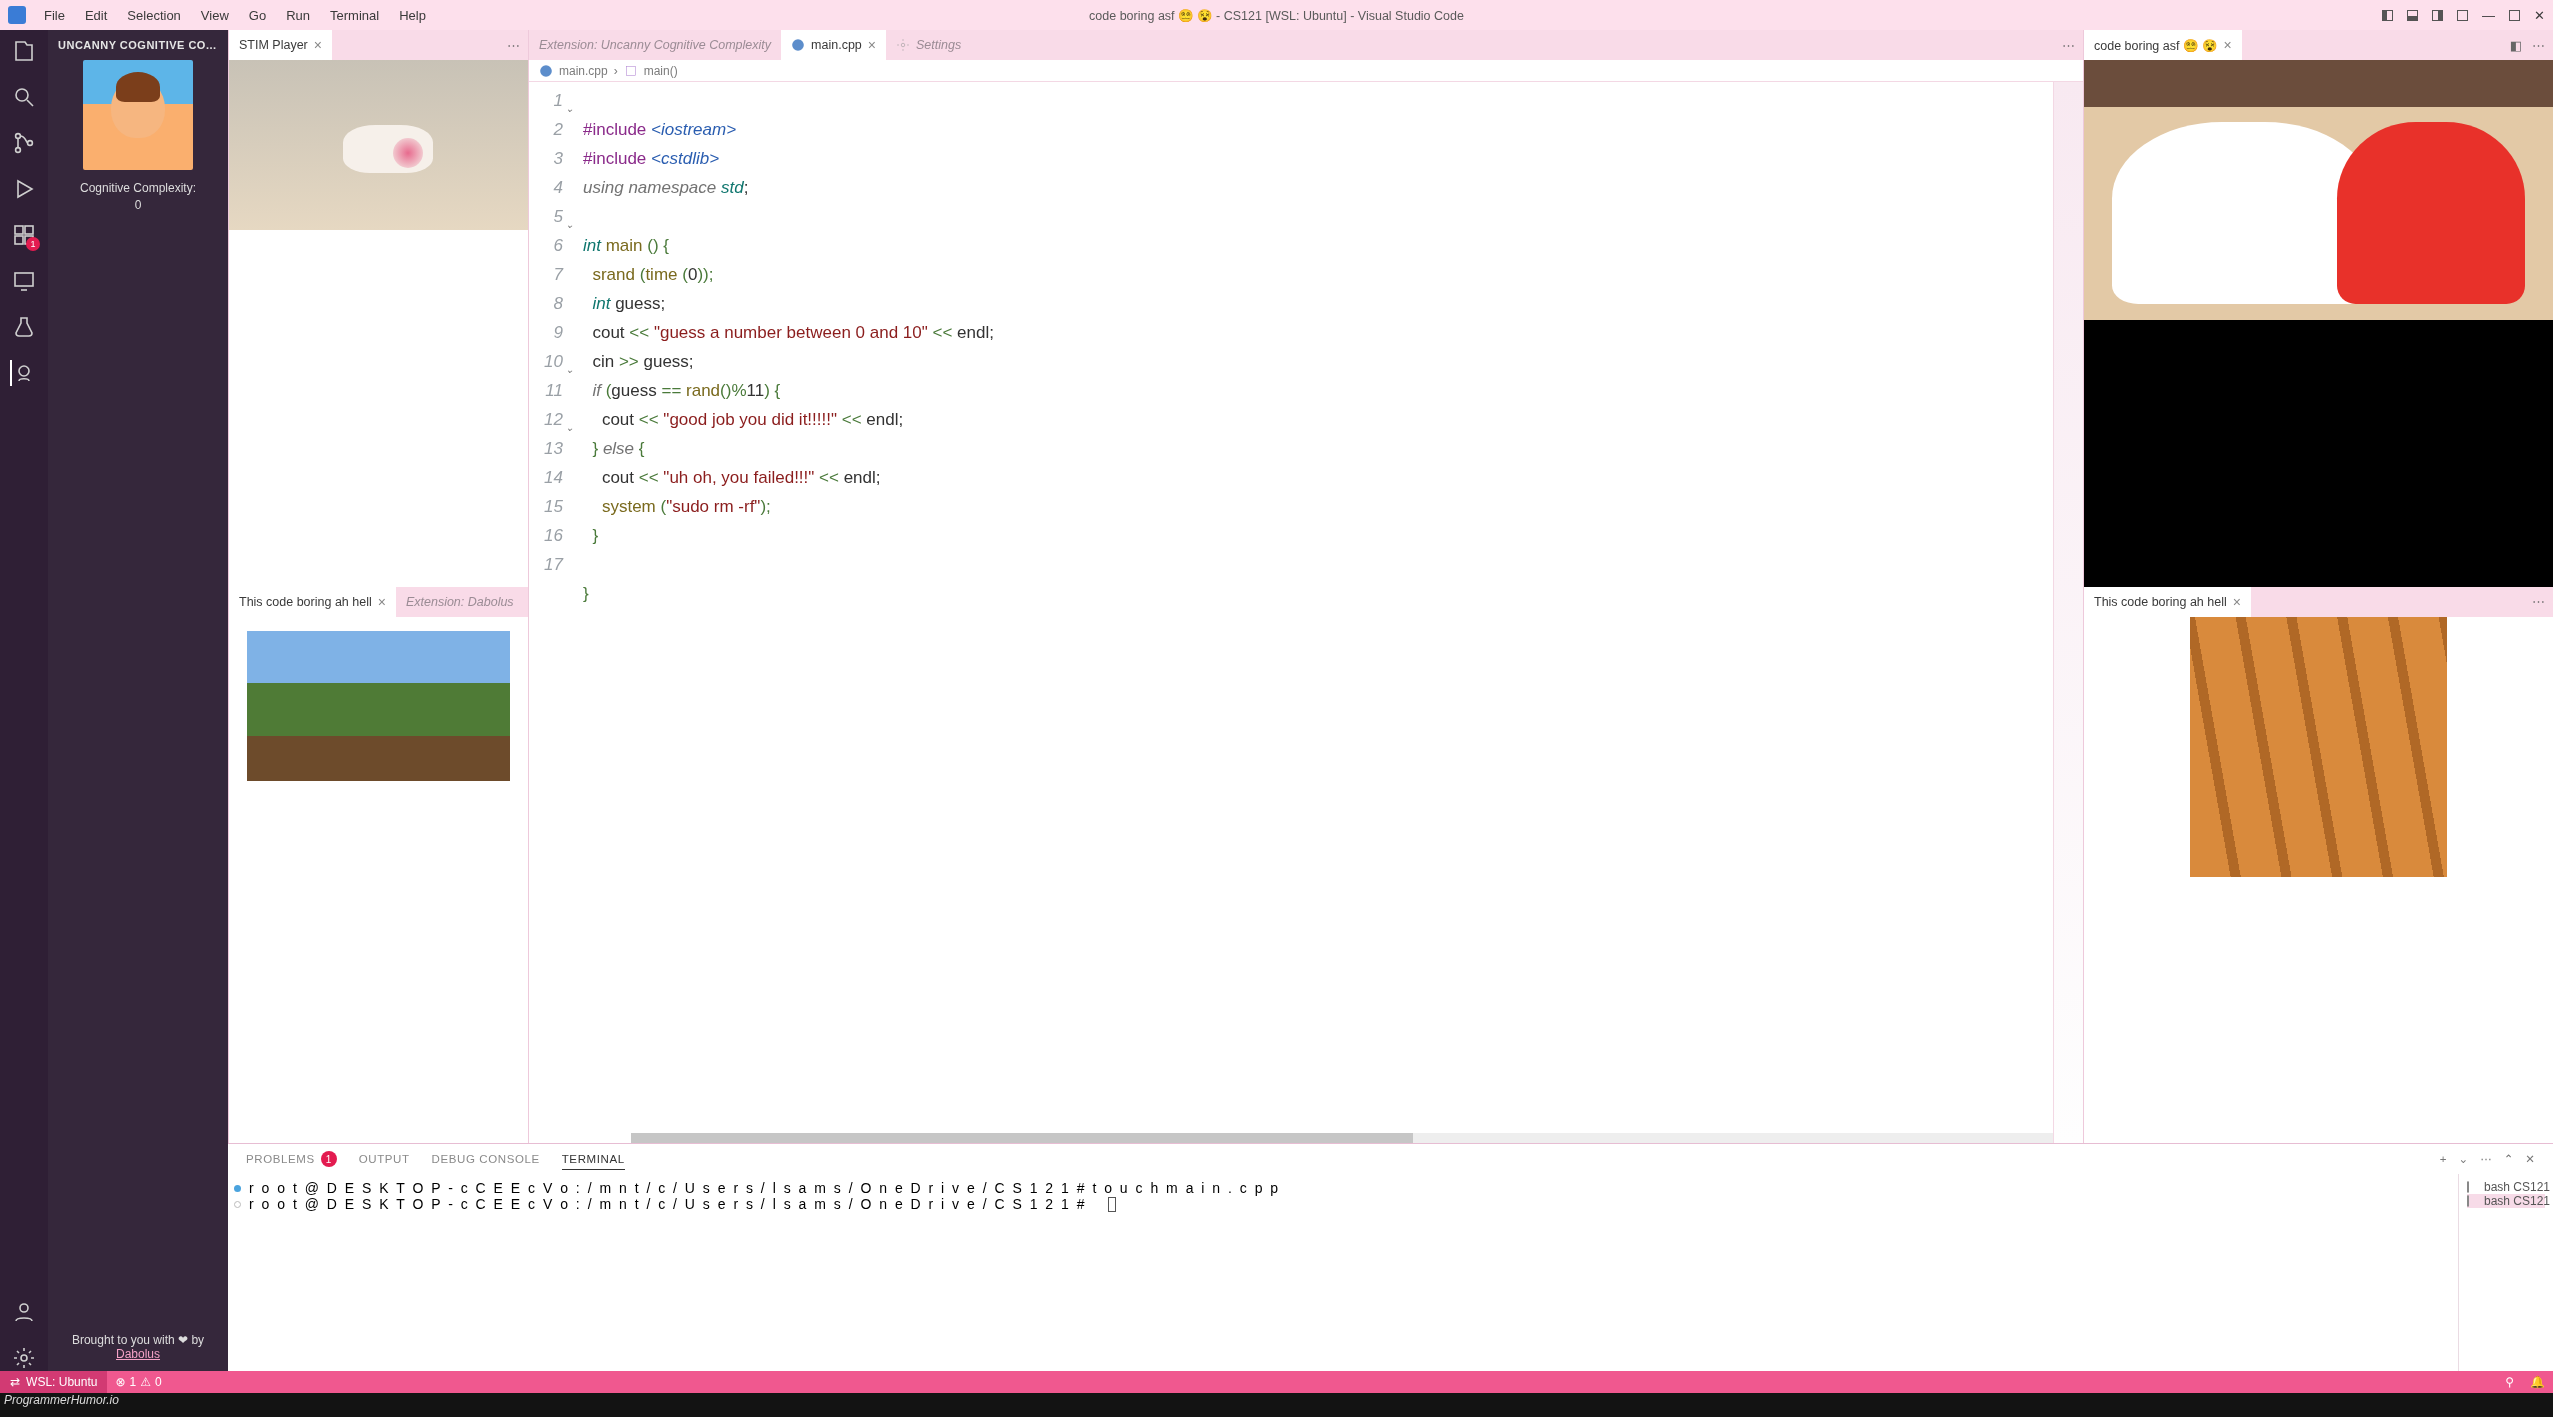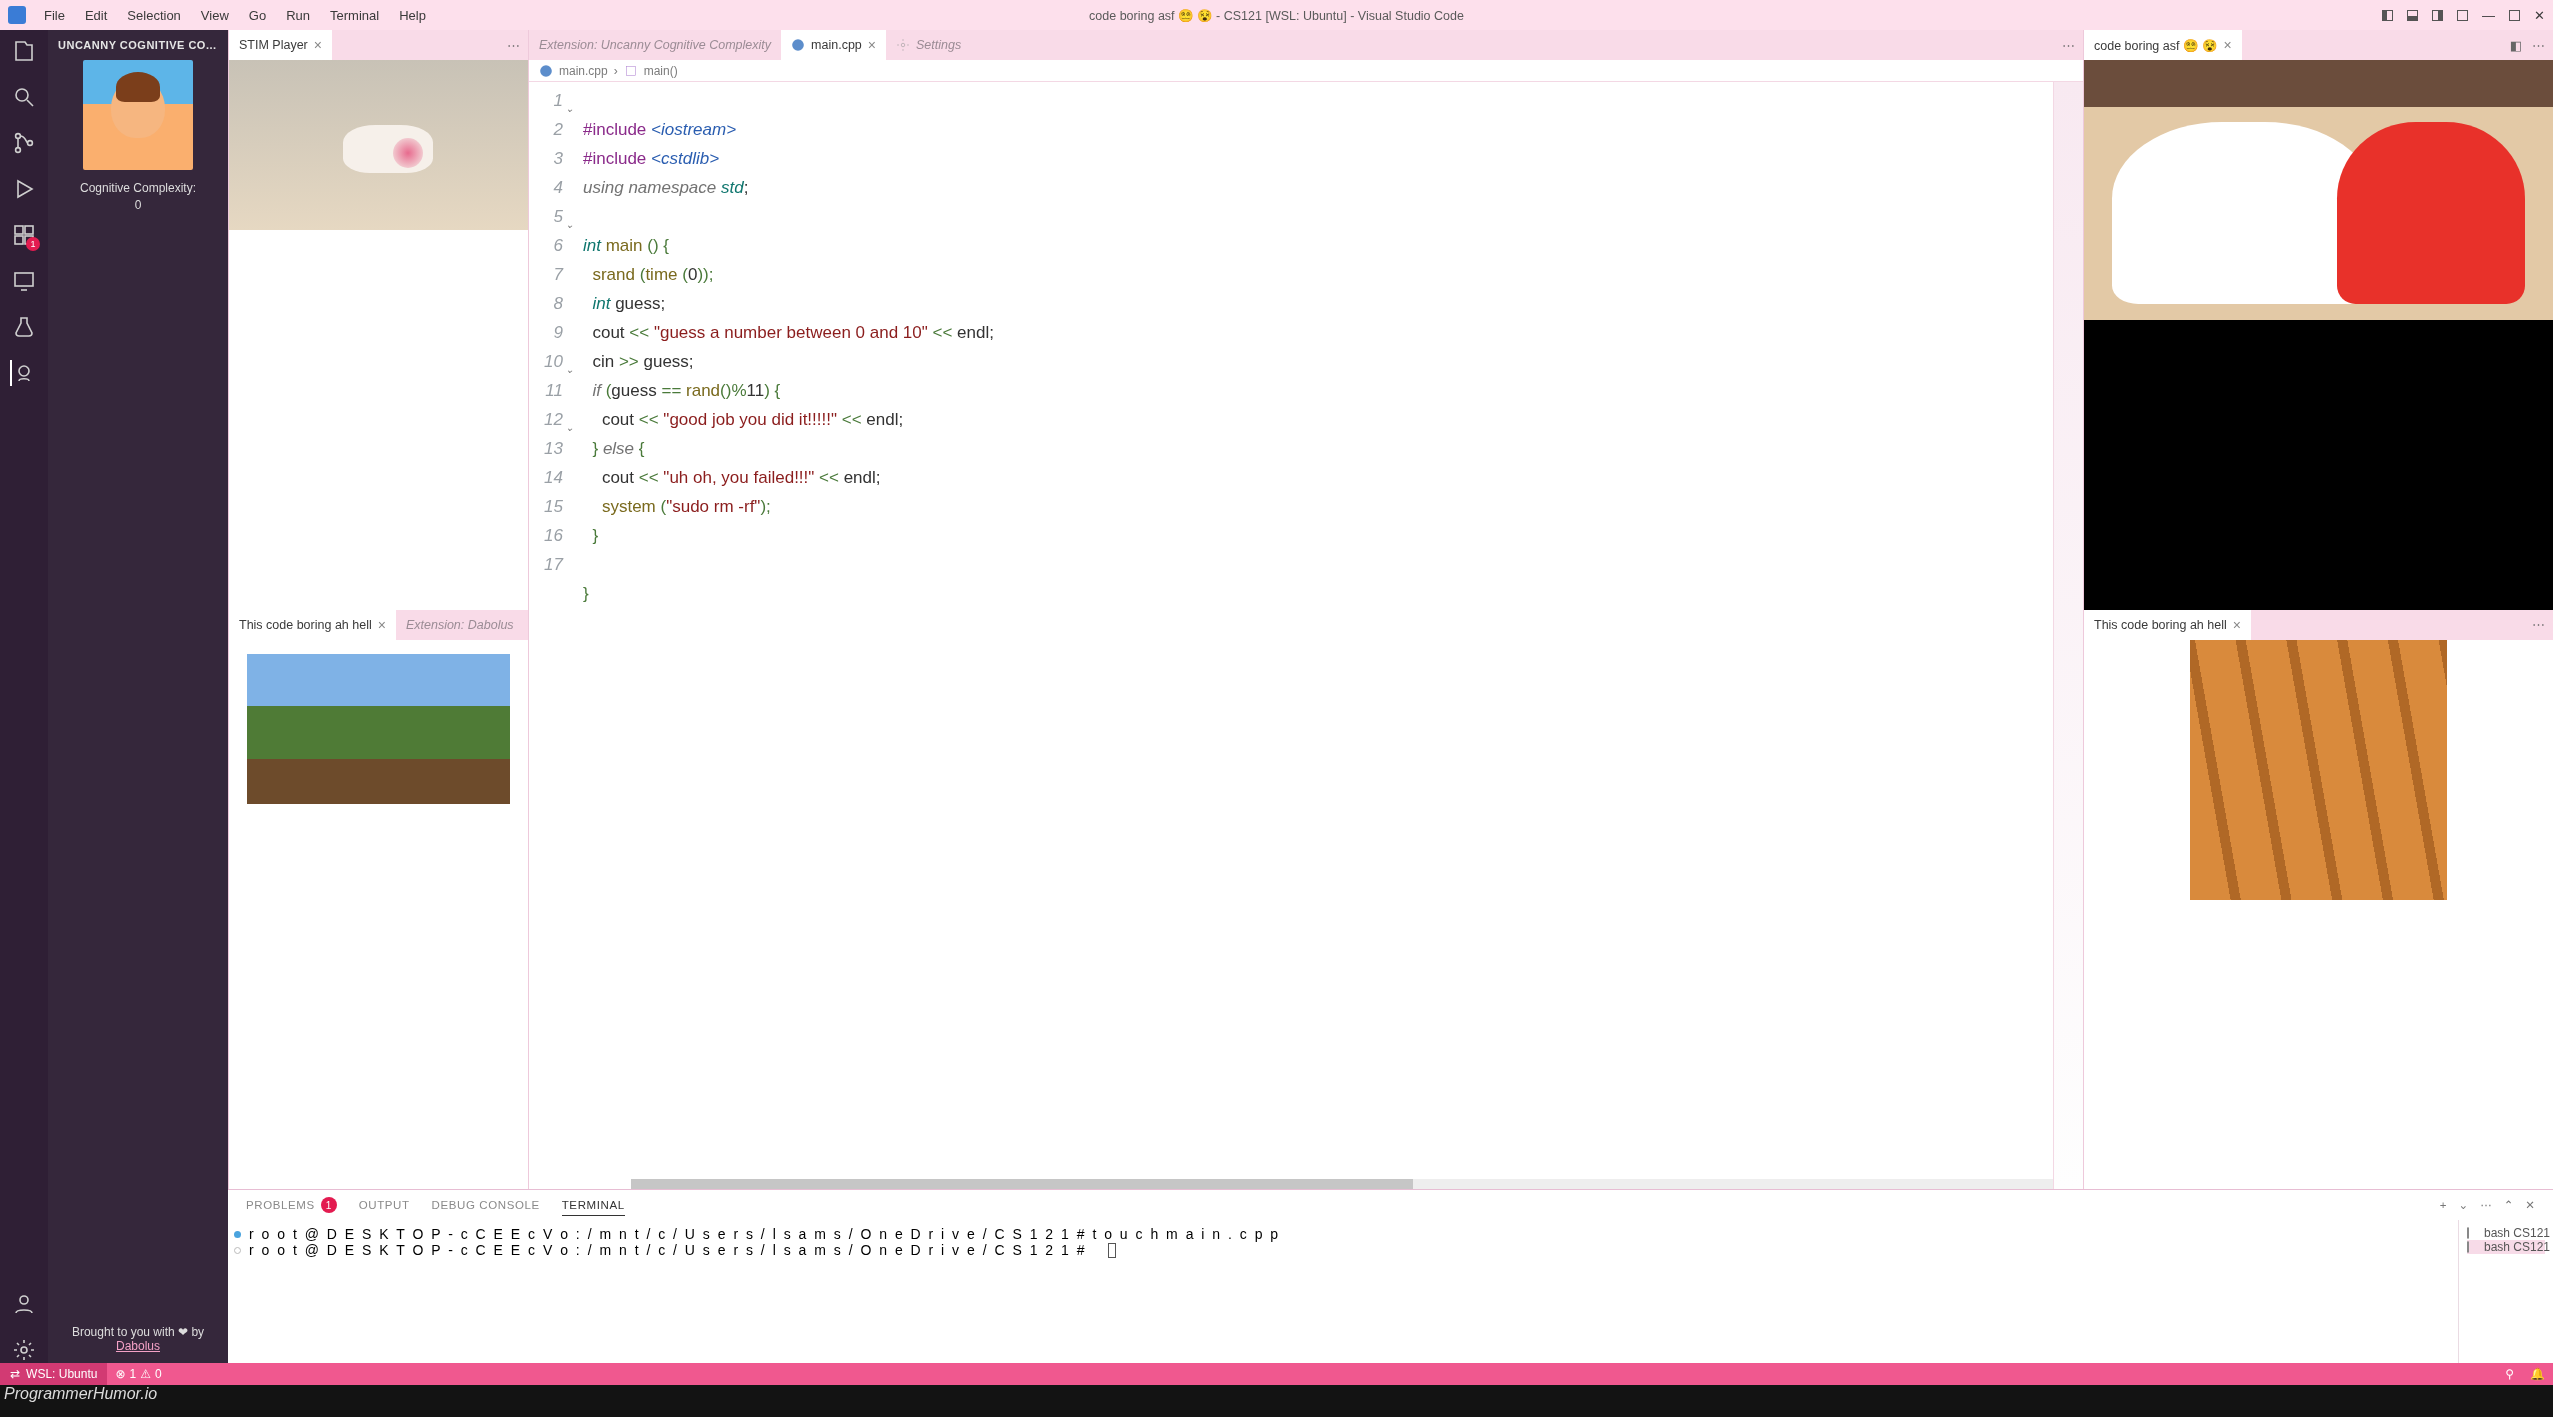--- a/index.html
+++ b/index.html
@@ -59,39 +59,39 @@
 .breadcrumb { height:22px; display:flex; align-items:center; padding:0 10px; gap:6px; font-size:12px; background:#fff; color:#7c7c7c; border-bottom:1px solid #f3d8e4; }
 .code { display:flex; height:100%; font-family: "Segoe Script","Brush Script MT",cursive; font-size:17px; line-height:29px; }
 .gutter { width:46px; text-align:right; padding:4px 12px 0 0; color:#9aa0a6; font-style:italic; }
 .gutter div { position:relative; }
 .fold { position:absolute; right:-11px; top:8px; font-size:10px; color:#7a7a7a; }
 .lines { flex:1; padding:4px 0 0 8px; white-space:pre; color:#333; position:relative; }
 .minimap { width:30px; background:linear-gradient(#f8e9f1,#fefefe); border-left:1px solid #f3d8e4; }
 .hscroll { position:absolute; bottom:0; left:56px; right:0; height:10px; background:#eee; }
 .hscroll .thumb { position:absolute; left:0; width:55%; height:100%; background:#c6c6c6; }
 .c-dir{color:#8a2a8a;} .c-inc{color:#2a5db0;font-style:italic;} .c-kw{color:#737373;font-style:italic;} .c-type{color:#0f766e;font-style:italic;} .c-fn{color:#7a6a1e;} .c-str{color:#8b1d1d;} .c-op{color:#4a7a3a;}
-.lower { display:flex; flex-direction:column; height:174px; background:#fff; border-top:1px solid #e7bdd3; }
+.lower { display:flex; flex-direction:column; height:228px; background:#fff; border-top:1px solid #e7bdd3; }
 .ptabs { height:30px; display:flex; align-items:center; gap:22px; padding:0 18px; font-size:11.5px; color:#8a8a8a; }
 .ptabs .pt { display:flex; align-items:center; gap:6px; letter-spacing:.6px; }
 .ptabs .pt.active { color:#333; border-bottom:1.5px solid #333; padding-bottom:4px; margin-bottom:-4px; }
 .ptabs .pbadge { background:#e31b50; color:#fff; width:16px; height:16px; border-radius:50%; font-size:10px; display:flex; align-items:center; justify-content:center; }
 .ptabs .pright { margin-left:auto; display:flex; align-items:center; gap:12px; color:#777; }
 .term { flex:1; display:flex; }
 .term-out { flex:1; padding:6px 6px; font-family:"Segoe Script","Brush Script MT",cursive; font-size:14px; color:#000000; letter-spacing:2px; }
 .term-out .row { display:flex; align-items:center; gap:8px; }
 .term-out .dot { width:7px; height:7px; border-radius:50%; }
 .term-side { width:95px; border-left:1px solid #eadbe3; padding:6px 8px; font-size:12px; }
 .term-side .ts { display:flex; align-items:center; gap:15px; color:#555; white-space:nowrap; }
 .term-side .ts .b { width:12px; height:12px; border:1.4px solid #888; border-radius:2px; }
 
 
 .status { height:22px; background:#f0588f; display:flex; align-items:center; color:#fff; font-size:12px; }
 .status .remote { background:#d23a73; height:100%; display:flex; align-items:center; padding:0 10px; gap:6px; }
 .status .seg { padding:0 8px; display:flex; align-items:center; gap:4px; }
-.footer { height:32px; background:#131313; color:#dcdcdc; font-size:16px; font-style:italic; padding:0 4px; }
+.footer { height:24px; background:#131313; color:#dcdcdc; font-size:12px; font-style:italic; padding:0 4px; }
 
 
 svg.ic { width:14px; height:14px; }
 </style>
 </head>
 <body>
 
 <div class="menubar">
   <div class="vsc-icon"></div>
   <div class="menu-items">

